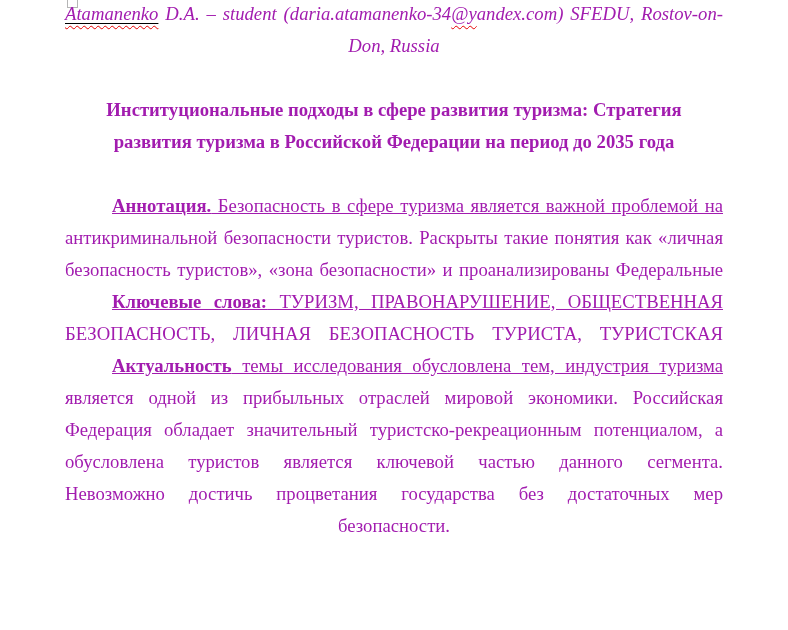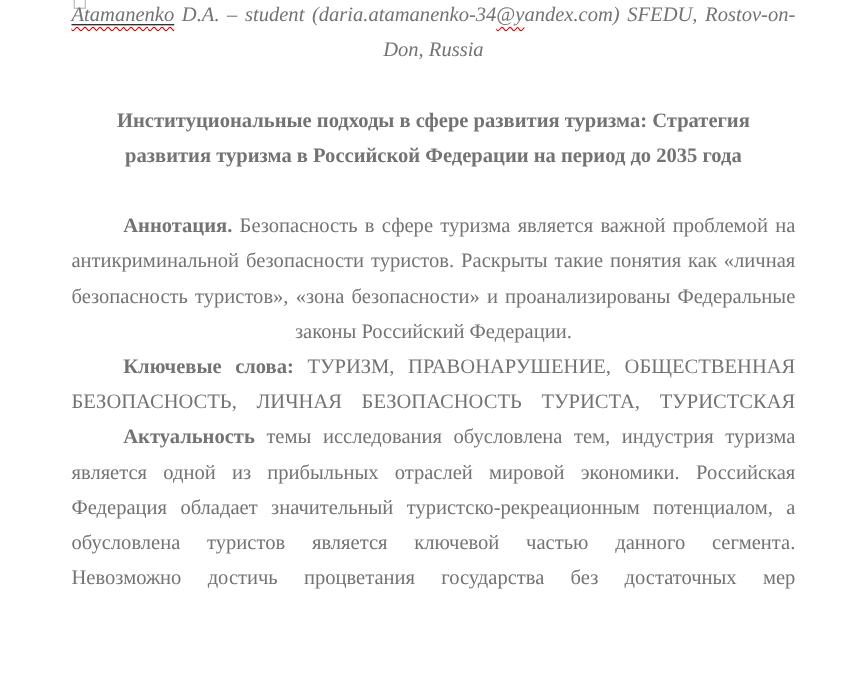--- a/index.html
+++ b/index.html
@@ -4,32 +4,32 @@
 <style>
   html,body { margin:0; padding:0; }
   .page {
     position:relative;
     width:788px; height:542px;
     background:#ffffff;
     overflow:hidden;
     font-family:"Liberation Serif","DejaVu Serif",serif;
     font-size:18.7px;
     line-height:32px;
-    color:#737373;
+    color:#a21caf;
   }
   .content {
     position:absolute;
     left:65px; top:-2px;
     width:658px;
   }
   .line { height:32px; white-space:normal; }
   .just { text-align:justify; text-align-last:justify; }
   .left { text-align:center; }
   .center { text-align:center; }
-  .indent { text-indent:47px; }
+  .indent { text-indent:47px;text-decoration:underline; }
   .blank { height:32px; }
   .it { font-style:italic; }
   .b { font-weight:bold; }
   .u-solid {
     text-decoration:underline solid #000000;
     text-decoration-thickness:1px;
     text-underline-offset:3px;
   }
   .u-wavy {
     text-decoration:underline wavy #e60000;
@@ -59,21 +59,20 @@
     <div class="blank"></div>
 
     <div class="line center b">Институциональные подходы в сфере развития туризма: Стратегия</div>
     <div class="line center b">развития туризма в Российской Федерации на период до 2035 года</div>
 
     <div class="blank"></div>
 
     <div class="line just indent"><span class="b">Аннотация.</span><span> Безопасность в сфере туризма является важной проблемой на</span></div>
     <div class="line just">антикриминальной безопасности туристов. Раскрыты такие понятия как «личная</div>
     <div class="line just">безопасность туристов», «зона безопасности» и проанализированы Федеральные</div>
-    <div class="line left">законы Российский Федерации.</div>
 
     <div class="line just indent"><span class="b">Ключевые слова:</span><span> ТУРИЗМ, ПРАВОНАРУШЕНИЕ, ОБЩЕСТВЕННАЯ</span></div>
     <div class="line just">БЕЗОПАСНОСТЬ, ЛИЧНАЯ БЕЗОПАСНОСТЬ ТУРИСТА, ТУРИСТСКАЯ</div>
 
     <div class="line just indent"><span class="b">Актуальность</span><span> темы исследования обусловлена тем, индустрия туризма</span></div>
     <div class="line just">является одной из прибыльных отраслей мировой экономики. Российская</div>
     <div class="line just">Федерация обладает значительный туристско-рекреационным потенциалом, а</div>
     <div class="line just">обусловлена туристов является ключевой частью данного сегмента.</div>
     <div class="line just">Невозможно достичь процветания государства без достаточных мер</div>
     <div class="line left">безопасности.</div>

